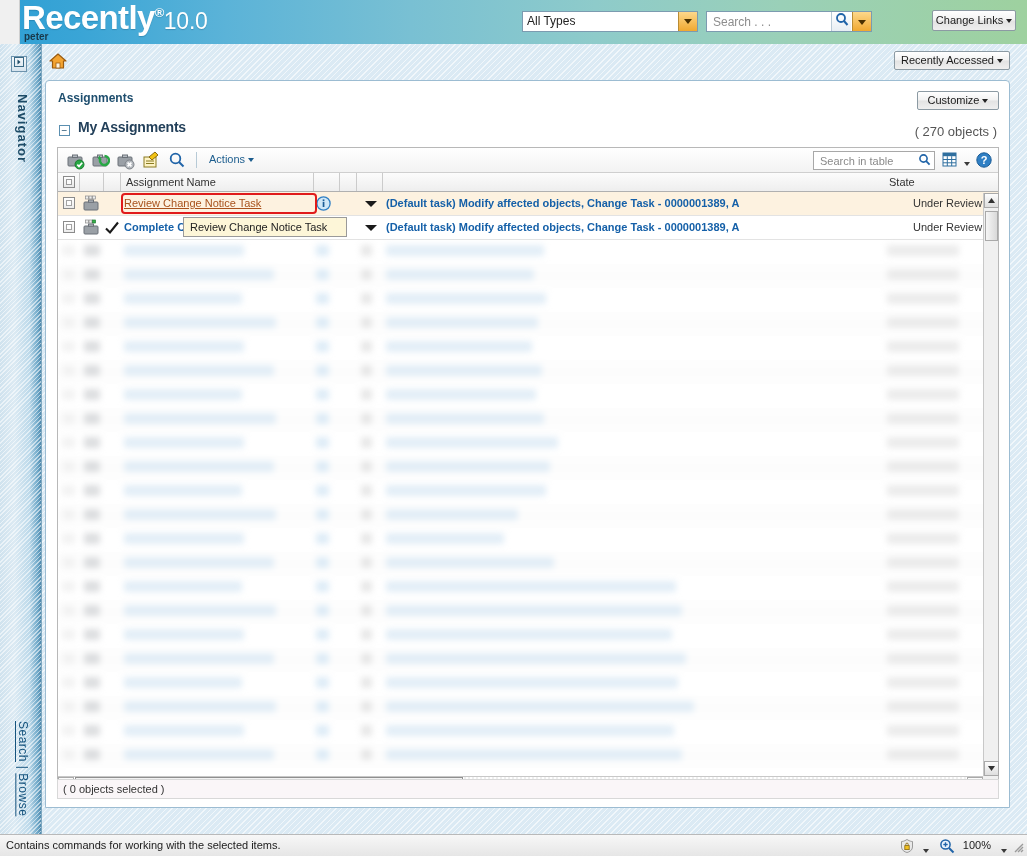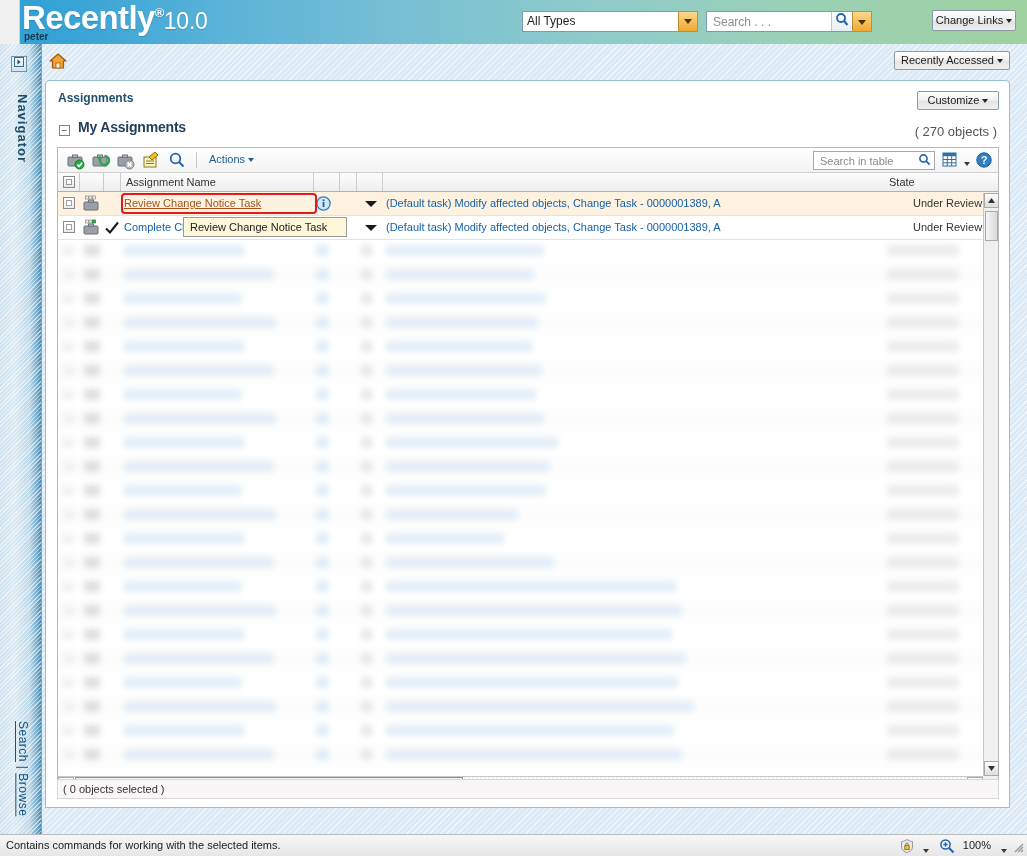--- a/index.html
+++ b/index.html
@@ -210,21 +210,21 @@
   .row.sel { background: #fdf2e0; }
   .cell {
     position: absolute; top: 0; height: 23px; line-height: 23px;
     font-size: 11px; white-space: nowrap; overflow: hidden;
   }
   .row-chk {
     position:absolute; left: 5px; top: 5px; width: 12px; height: 12px;
     border:1px solid #8b8b8b; background: linear-gradient(to bottom,#fff,#ececec);
   }
   .row-chk i { display:block; margin: 2px; width:6px;height:6px;border:1px solid #a3a3a3;background:#fdfdfd;}
-  .link-blue { color:#1560a8; }
+  .link-blue { color:#1560a8;font-weight:bold; }
   .link-task { color:#a8521c; text-decoration: underline; }
   .state-txt { color:#333;margin-left:26px; }
 
   .highlight-box {
     position: absolute; left: 110px; top: 193px; width: 194px; height: 21px;
     border: 2px solid #e01b1b; border-radius: 4px; pointer-events: none;
   }
   .tooltip {
     position: absolute; left: 172px; top: 219px; width: 164px; height: 20px;
     background: #fdf6d8; border: 1px solid #9a9a9a;

